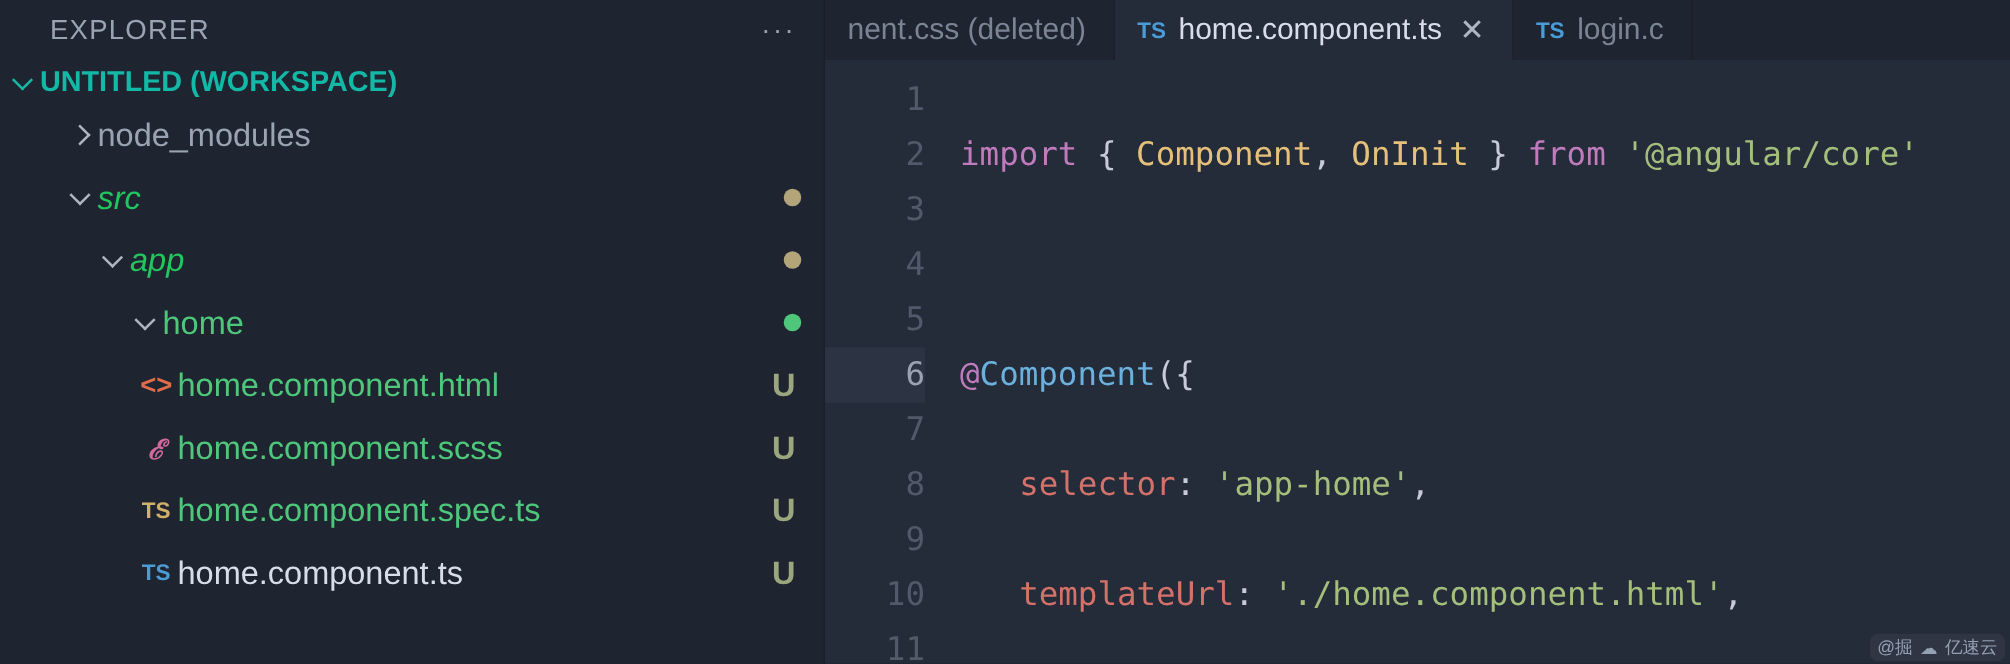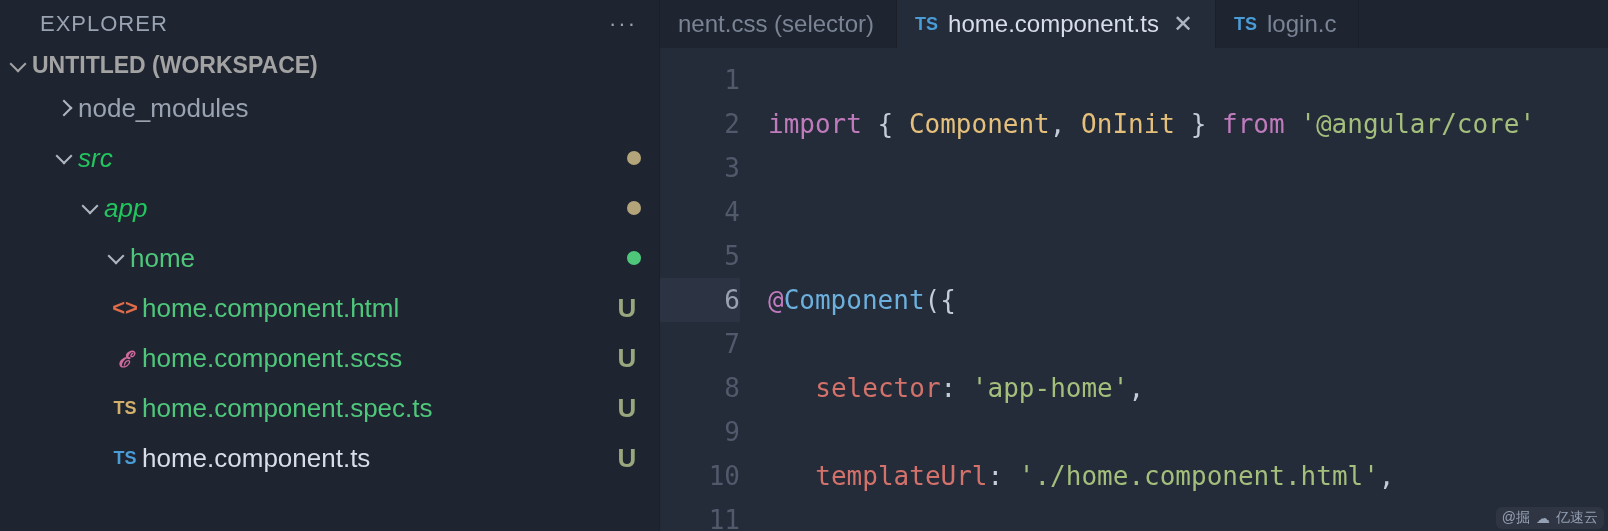--- a/index.html
+++ b/index.html
@@ -33,21 +33,21 @@
     letter-spacing: 1px;
   }
   .explorer-header .spacer { flex: 1; }
   .dots { color: #9aa3b2; letter-spacing: 2px; font-size: 22px; }
   .workspace-header {
     display: flex;
     align-items: center;
     padding: 4px 12px;
     font-size: 23px;
     font-weight: 700;
-    color: #a3a3a3;
+    color: #14b8a6;
     gap: 8px;
   }
   .tree {
     display: flex;
     flex-direction: column;
     font-size: 26px;
   }
   .tree-row {
     display: flex;
     align-items: center;
@@ -246,21 +246,21 @@
       <span class="label" style="color:#d8dee9">home.component.ts</span>
       <span class="status">U</span>
     </div>
 
   </div>
 </div>
 
 <div class="editor">
   <div class="tabbar">
     <div class="tab">
-      <span>nent.css (selector)</span>
+      <span>nent.css (deleted)</span>
     </div>
     <div class="tab active">
       <span class="tab-ic">TS</span>
       <span>home.component.ts</span>
       <span class="close">✕</span>
     </div>
     <div class="tab">
       <span class="tab-ic">TS</span>
       <span>login.c</span>
     </div>

